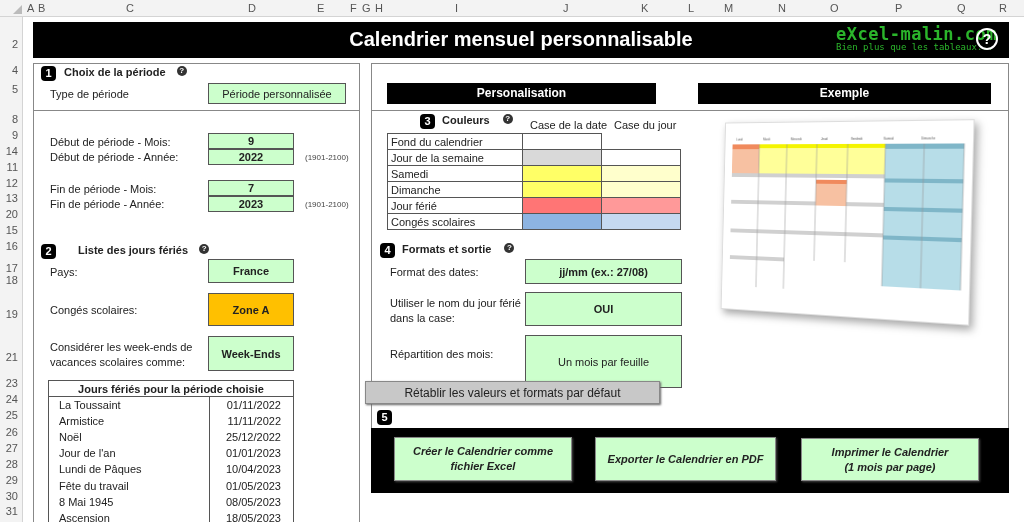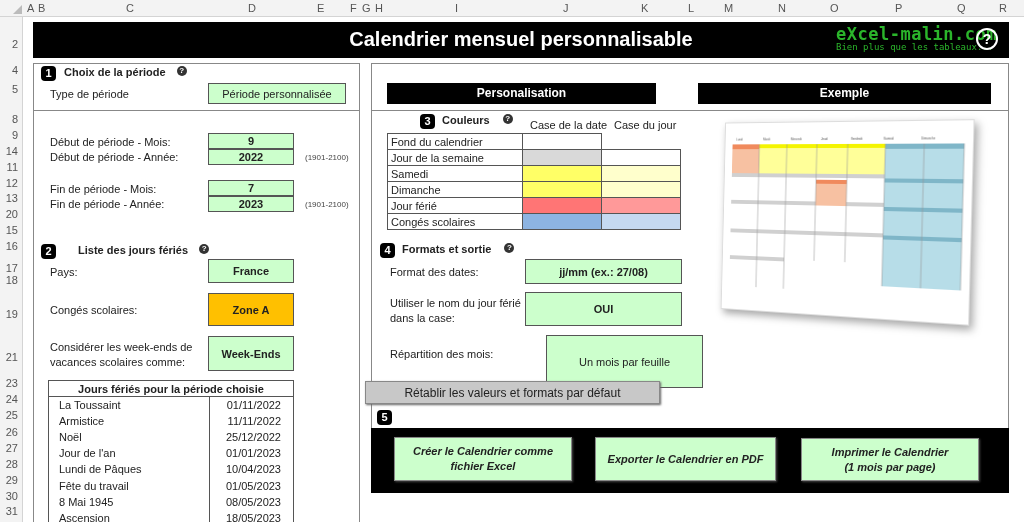--- a/index.html
+++ b/index.html
@@ -253,21 +253,21 @@
   <span class="num">4</span>
   <span style="margin-left:4px;">Formats et sortie</span>
   <span class="qmark" style="margin-left:10px;vertical-align:top;">?</span>
 </div>
 <div class="lbl" style="left:390px;top:266px;">Format des dates:</div>
 <div class="field b" style="left:525px;top:259px;width:157px;height:25px;">jj/mm (ex.: 27/08)</div>
 <div class="lbl" style="left:390px;top:297px;">Utiliser le nom du jour férié</div>
 <div class="lbl" style="left:390px;top:312px;">dans la case:</div>
 <div class="field b" style="left:525px;top:292px;width:157px;height:34px;">OUI</div>
 <div class="lbl" style="left:390px;top:348px;">Répartition des mois:</div>
-<div class="field" style="left:546px;top:335px;width:157px;height:53px;">Un mois par feuille</div>
+<div class="field" style="left:525px;top:335px;width:157px;height:53px;">Un mois par feuille</div>
 <div class="btn-gray" style="left:365px;top:381px;width:295px;height:23px;">Rétablir les valeurs et formats par défaut</div>
 
 <div class="preview">
   <svg width="256" height="196" viewBox="0 0 256 196">
     <g font-size="3" fill="#555">
       <text x="12" y="18">Lundi</text>
         <text x="42" y="18">Mardi</text>
         <text x="72" y="18">Mercredi</text>
       <text x="104" y="18">Jeudi</text>
         <text x="135" y="18">Vendredi</text>

